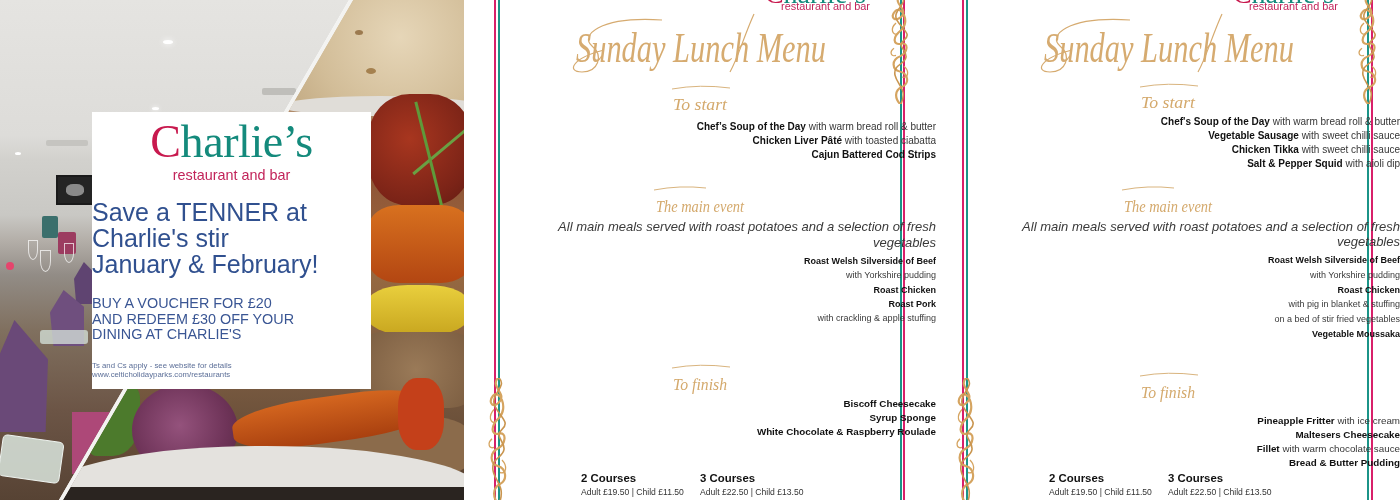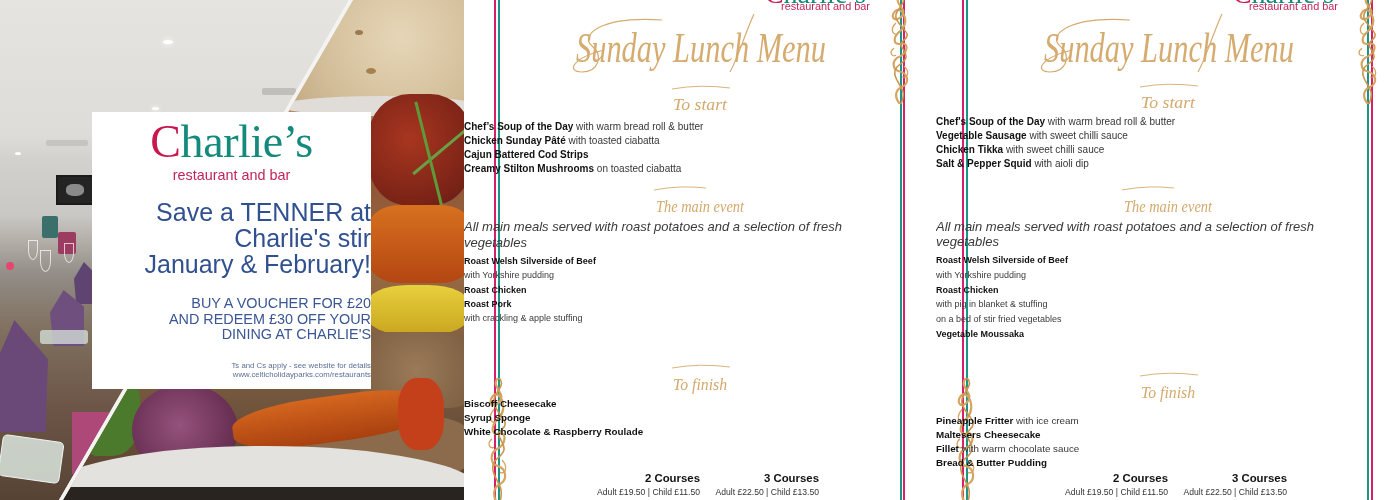--- a/index.html
+++ b/index.html
@@ -19,50 +19,50 @@
 .deco{position:absolute}
 
 .card{position:absolute;left:92px;top:112px;width:279px;height:277px;background:#ffffff}
 .card .ln{position:absolute;left:0;right:0;text-align:center;white-space:nowrap}
 .card-brand{top:7px;font-family:"Liberation Serif",serif;font-size:46px;line-height:46px;color:#148a7c;letter-spacing:-0.4px}
 .card-brand::first-letter{color:#c8194e}
 .card-tagline{top:55px;font-size:14.4px;line-height:16px;color:#c2245a}
 .card-headline{top:87px;font-size:25px;line-height:26px;color:#30508f}
 .card-offer{top:184px;font-size:14.4px;line-height:15.5px;color:#3a5694}
 .card-terms{top:249px;font-size:7.8px;line-height:9px;color:#5c6f98}
-.card .stack{position:absolute;left:0;right:0;text-align:right;white-space:nowrap}
+.card .stack{position:absolute;left:0;right:0;text-align:left;white-space:nowrap}
 
 
 .menu{position:absolute;top:0;height:500px;background:#fff;overflow:hidden}
 .menu-1{left:464px;width:472px}
 .menu-2{left:936px;width:464px}
 .bline{position:absolute;top:0;width:2px;height:500px}
 .pink{background:#d8206a}
 .teal{background:#1b9488}
 .vine{position:absolute}
 .top-brand{position:absolute;top:-20px;font-family:"Liberation Serif",serif;font-size:28px;line-height:28px;color:#148a7c;white-space:nowrap}
 .top-brand::first-letter{color:#c8194e}
 .top-tagline{position:absolute;top:0;font-size:10.9px;line-height:12px;color:#c2245a;white-space:nowrap}
 .title-svg{position:absolute;left:50%;margin-left:-142px;top:6px}
 .sub-svg{position:absolute;left:50%;margin-left:-60px}
 .script-lg{font-family:"Liberation Serif",serif;font-style:italic;font-size:42px;fill:#d6ab70}
 .script-sm{font-family:"Liberation Serif",serif;font-style:italic;font-size:17px;fill:#d4a96c}
-.blk{position:absolute;left:0;right:0;text-align:left;white-space:nowrap}
+.blk{position:absolute;left:0;right:0;text-align:right;white-space:nowrap}
 .starters{font-size:10px;line-height:14px}
 .starters .nm,.desserts .nm{font-weight:700;color:#111}
 .starters .ds,.desserts .ds{font-weight:400;color:#363636;margin-left:.28em}
 .ds:empty{display:none}
 .note{font-size:13px;font-style:italic;color:#3a3a3a}
 .mains{font-size:9px}
 .mains .m-name{font-weight:700;color:#111}
 .mains .m-desc{font-weight:400;color:#3a3a3a}
 .m-desc:empty{display:none}
 .desserts{font-size:9.8px;line-height:14px}
 .pricing{position:absolute;left:50%;width:238px;margin-left:-119px;display:flex}
-.price-col{width:119px;text-align:right;white-space:nowrap}
+.price-col{width:119px;text-align:left;white-space:nowrap}
 .p-label{font-size:11.4px;line-height:14px;font-weight:700;color:#111}
 .p-detail{font-size:8.6px;line-height:14px;color:#333}
 </style>
 </head>
 <body>
 
 <svg width="0" height="0" style="position:absolute" aria-hidden="true">
   <defs>
     <symbol id="vine" viewBox="0 0 28 120">
       <path d="M14 0 C6 8,22 14,16 22 C10 30,3 24,9 17 C15 10,25 28,15 38 C6 46,7 55,15 53 C23 51,22 63,14 67 C5 71,6 82,14 84 C22 86,24 97,16 101 C8 105,9 114,14 120" fill="none" stroke="#d5a460" stroke-width="2.2" stroke-linecap="round"></path>
@@ -157,23 +157,22 @@
     <path d="M196 8 C186 30,180 52,172 66" fill="none" stroke="#d6ab70" stroke-width="1.2"></path>
     <text class="script-lg" x="143" y="56" text-anchor="middle" textLength="250" lengthAdjust="spacingAndGlyphs">Sunday Lunch Menu</text>
   </svg>
 
   <svg class="sub-svg" style="top:83px" width="120" height="36" viewBox="0 0 120 36">
     <path d="M32 6 Q60 1 90 5" fill="none" stroke="#d9b47e" stroke-width="1"></path>
     <text class="script-sm" x="60" y="27" text-anchor="middle" textLength="54" lengthAdjust="spacingAndGlyphs">To start</text>
   </svg>
   <div class="blk starters" style="top:120px">
     <div><span class="nm">Chef’s Soup of the Day</span><span class="ds">with warm bread roll &amp; butter</span></div>
-    <div><span class="nm">Chicken Sunday Pâté</span><span class="ds">with toasted ciabatta</span></div>
+    <div><span class="nm">Chicken Liver Pâté</span><span class="ds">with toasted ciabatta</span></div>
     <div><span class="nm">Cajun Battered Cod Strips</span></div>
-    <div><span class="nm">Creamy Stilton Mushrooms</span><span class="ds">on toasted ciabatta</span></div>
   </div>
 
   <svg class="sub-svg" style="top:184px" width="120" height="38" viewBox="0 0 120 38">
     <path d="M14 6 Q40 1 66 4" fill="none" stroke="#d9b47e" stroke-width="1"></path>
     <text class="script-sm" x="60" y="28" text-anchor="middle" textLength="88" lengthAdjust="spacingAndGlyphs">The main event</text>
   </svg>
   <div class="blk note" style="top:219px;line-height:16px">
     <div>All main meals served with roast potatoes and a selection of fresh</div>
     <div>vegetables</div>
   </div>

